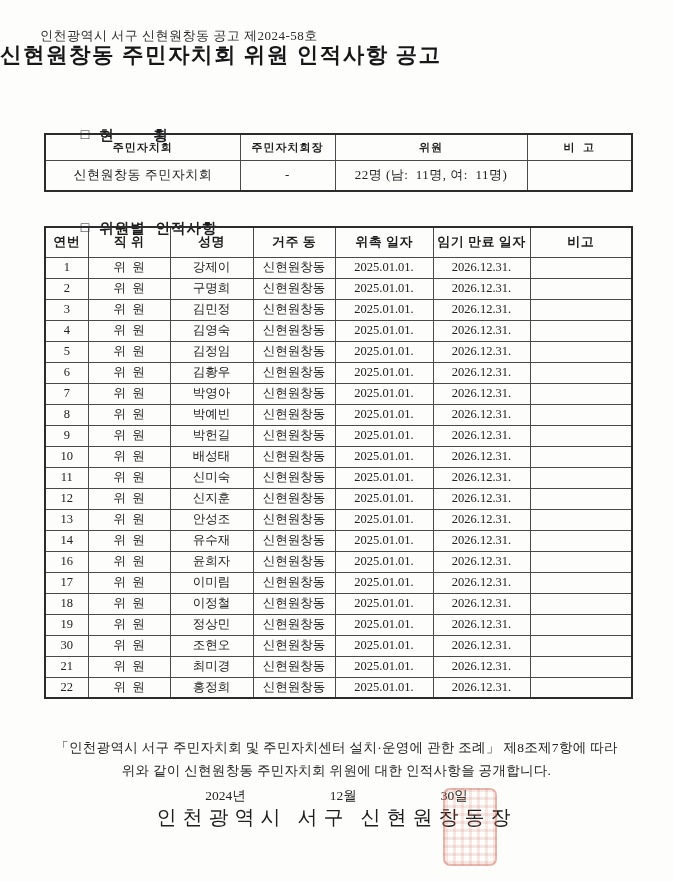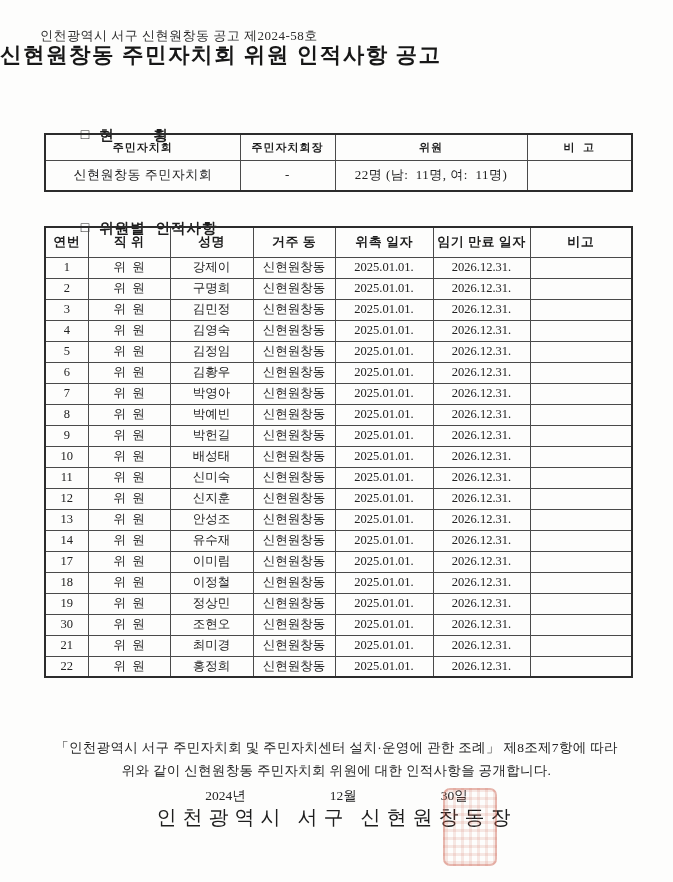--- a/index.html
+++ b/index.html
@@ -301,20 +301,29 @@
         <tr>
           <td>14</td>
           <td>위  원</td>
           <td>유수재</td>
           <td>신현원창동</td>
           <td>2025.01.01.</td>
           <td>2026.12.31.</td>
           <td></td>
         </tr>
         <tr>
+          <td>16</td>
+          <td>위  원</td>
+          <td>윤희자</td>
+          <td>신현원창동</td>
+          <td>2025.01.01.</td>
+          <td>2026.12.31.</td>
+          <td></td>
+        </tr>
+        <tr>
           <td>17</td>
           <td>위  원</td>
           <td>이미림</td>
           <td>신현원창동</td>
           <td>2025.01.01.</td>
           <td>2026.12.31.</td>
           <td></td>
         </tr>
         <tr>
           <td>18</td>

